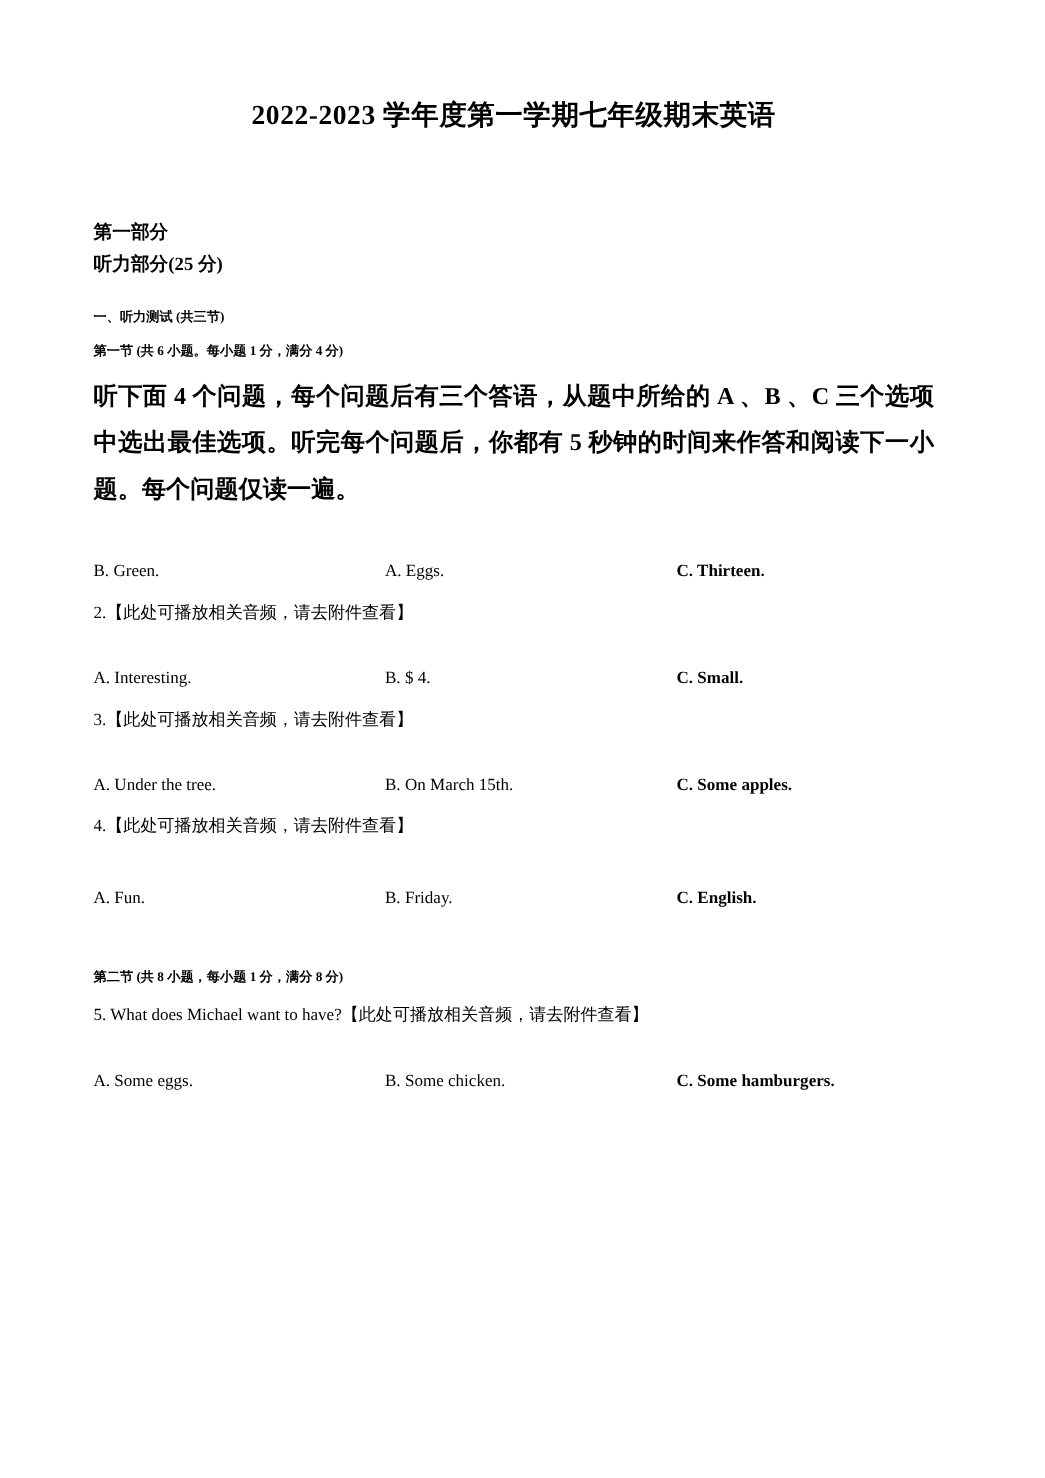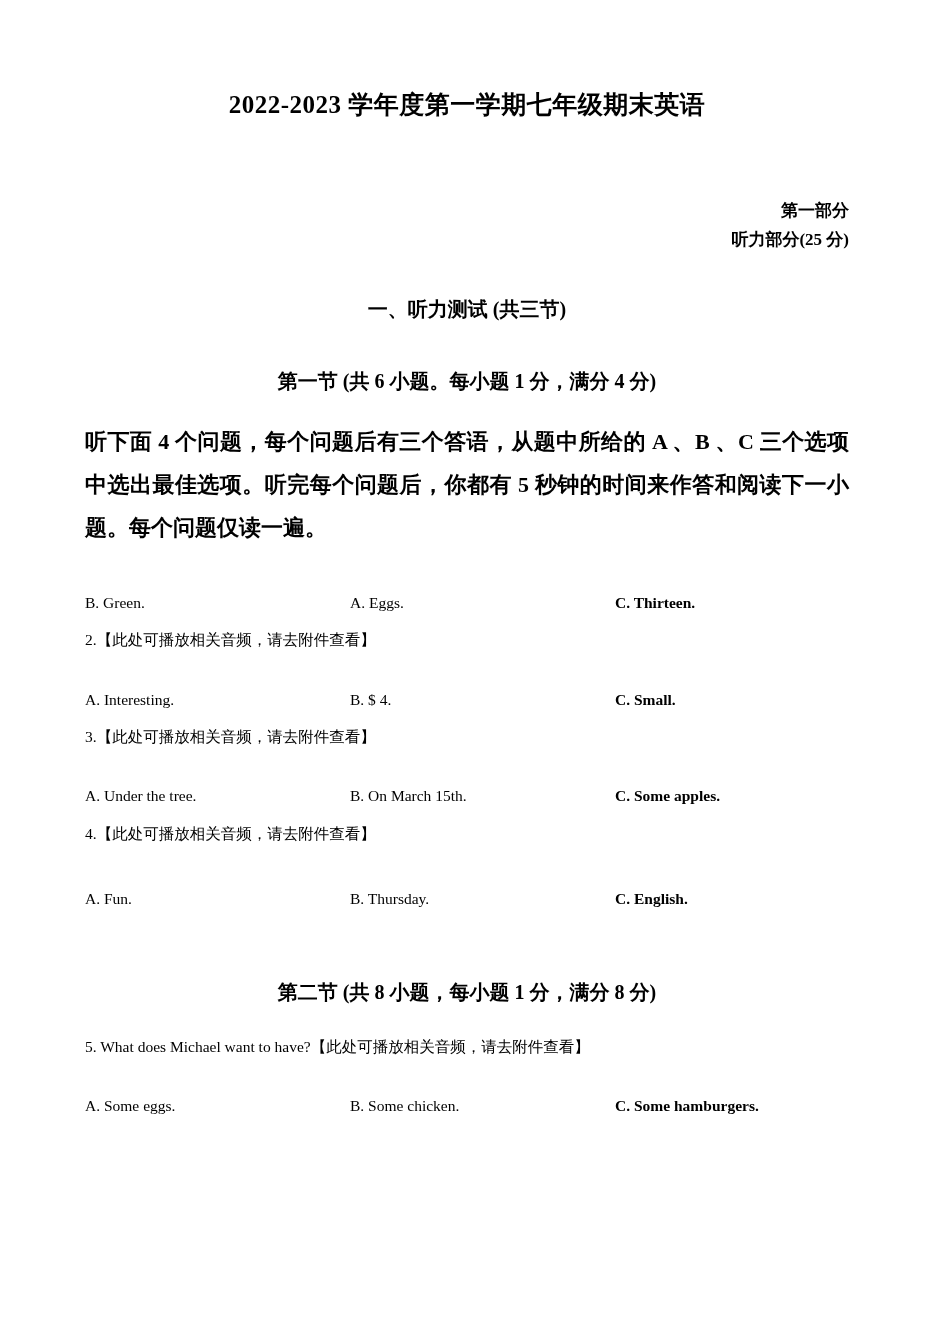--- a/index.html
+++ b/index.html
@@ -24,35 +24,34 @@
     font-family: "Liberation Serif", serif;
     font-weight: bold;
     font-size: 25px;
     text-align: center;
     letter-spacing: 0.5px;
     margin-top: 28px;
     margin-bottom: 0;
   }
   .spacer-lg { height: 78px; }
   .center-line {
-    text-align: right;
+    text-align: left;
     font-size: 17px;
     font-family: "Liberation Serif", serif;
     margin: 0 0 6px 0;
   }
   .center-line.bold-cn {
     font-weight: bold;
   }
   .sec-head {
-    font-size: 20px;
+    font-size: 12px;
     font-weight: bold;
-    margin: 13px;
+    margin: 0;
     padding: 0;
     line-height: 1.9;
-    text-align: center;
   }
   .para-bold {
     font-size: 22px;
     font-weight: bold;
     line-height: 1.95;
     margin: 0;
     text-align: justify;
   }
   .q-line {
     font-size: 15.5px;
@@ -129,21 +128,21 @@
     <div class="opt b">B. On March 15th.</div>
     <div class="opt c">C. Some apples.</div>
   </div>
 
   <div class="gap-8"></div>
 
   <div class="q-line">4.【此处可播放相关音频，请去附件查看】</div>
   <div class="gap-36"></div>
   <div class="options">
     <div class="opt a">A. Fun.</div>
-    <div class="opt b">B. Thursday.</div>
+    <div class="opt b">B. Friday.</div>
     <div class="opt c">C. English.</div>
   </div>
 
   <div class="gap-46"></div>
 
   <div class="sec-head">第二节 (共 8 小题，每小题 1 分，满分 8 分)</div>
 
 
   <div class="gap-8"></div>
 

